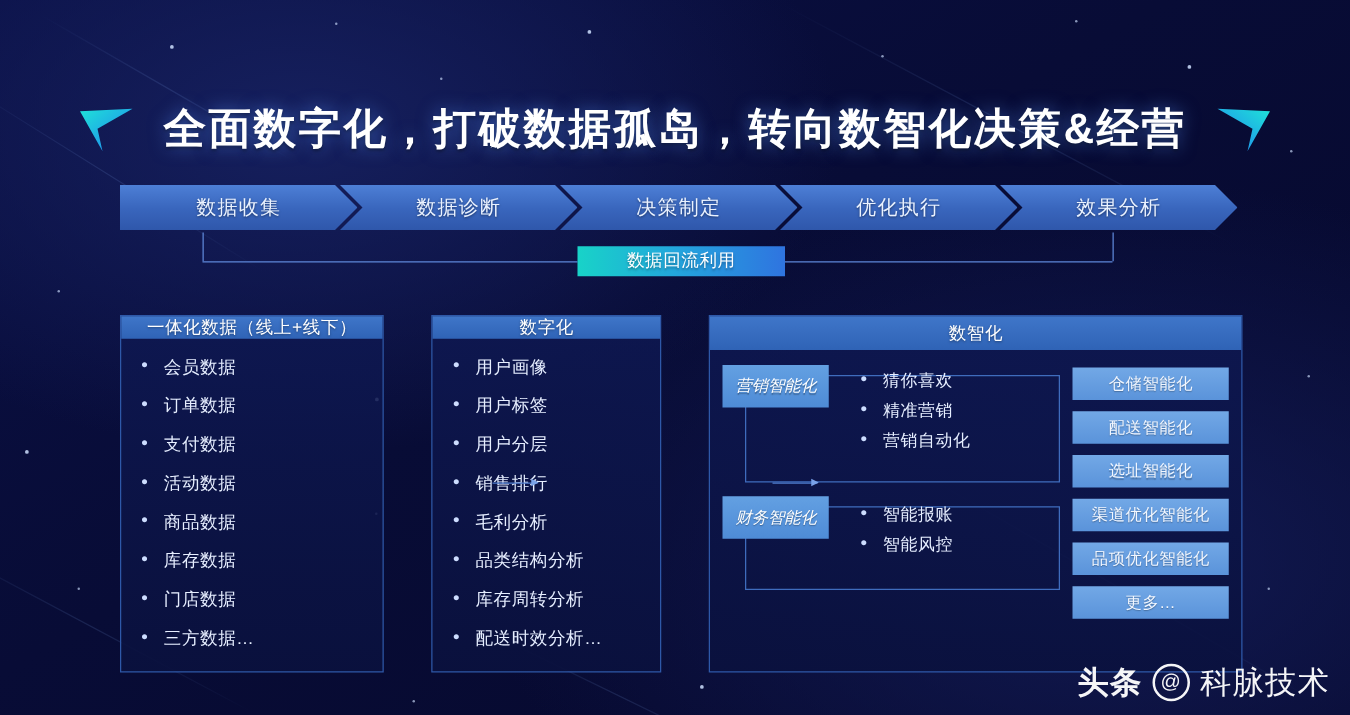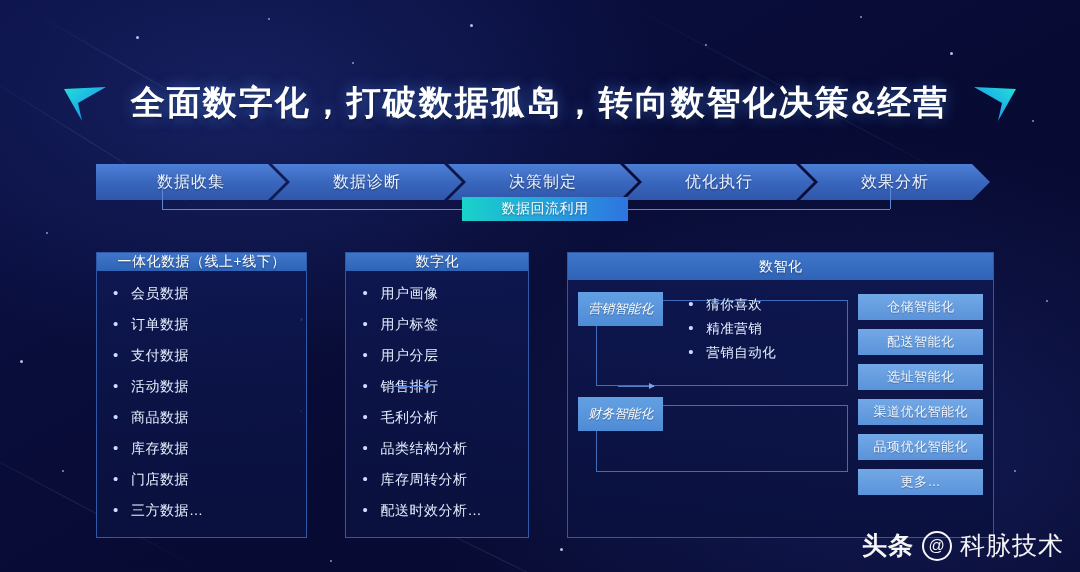--- a/index.html
+++ b/index.html
@@ -61,21 +61,21 @@
     white-space: nowrap;
     text-shadow: 0 0 14px rgba(90,150,255,.55), 0 2px 3px rgba(0,0,0,.5);
   }
   .deco-arrow { width: 46px; height: 40px; flex: 0 0 auto; }
   .deco-arrow.right { transform: scaleX(-1); }
 
   
   .process {
     position: absolute;
     left: 96px;
-    top: 164px;
+    top: 148px;
     width: 894px;
     height: 36px;
     display: flex;
   }
   .chev {
     position: relative;
     flex: 1 1 0;
     height: 36px;
     display: flex;
     align-items: center;
@@ -394,20 +394,24 @@
               <li>猜你喜欢</li>
               <li>精准营销</li>
               <li>营销自动化</li>
             </ul>
           </div>
 
 
           <div class="group">
             <div class="group-box"></div>
             <div class="group-tag">财务智能化</div>
+            <ul class="bullets">
+              <li>智能报账</li>
+              <li>智能风控</li>
+            </ul>
           </div>
 
         </div>
 
         <div class="c-right">
           <div class="badge">仓储智能化</div>
           <div class="badge">配送智能化</div>
           <div class="badge">选址智能化</div>
           <div class="badge">渠道优化智能化</div>
           <div class="badge">品项优化智能化</div>

